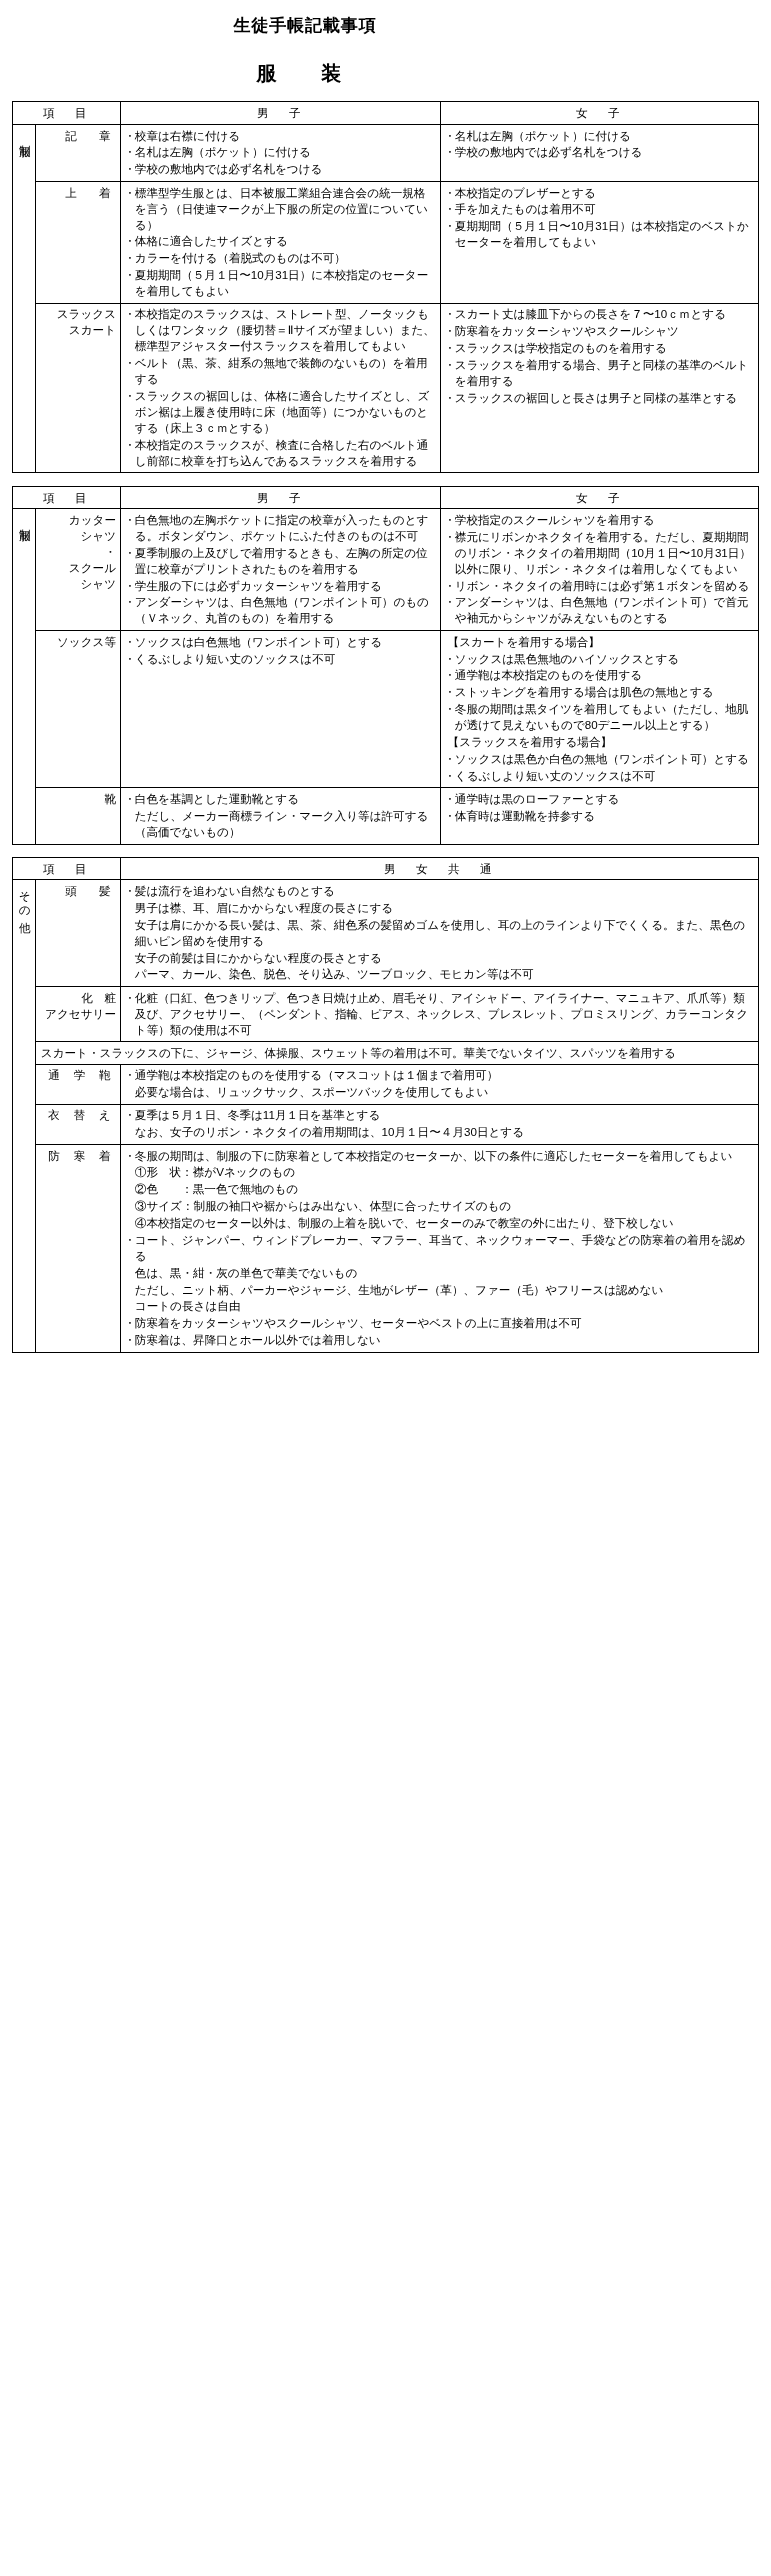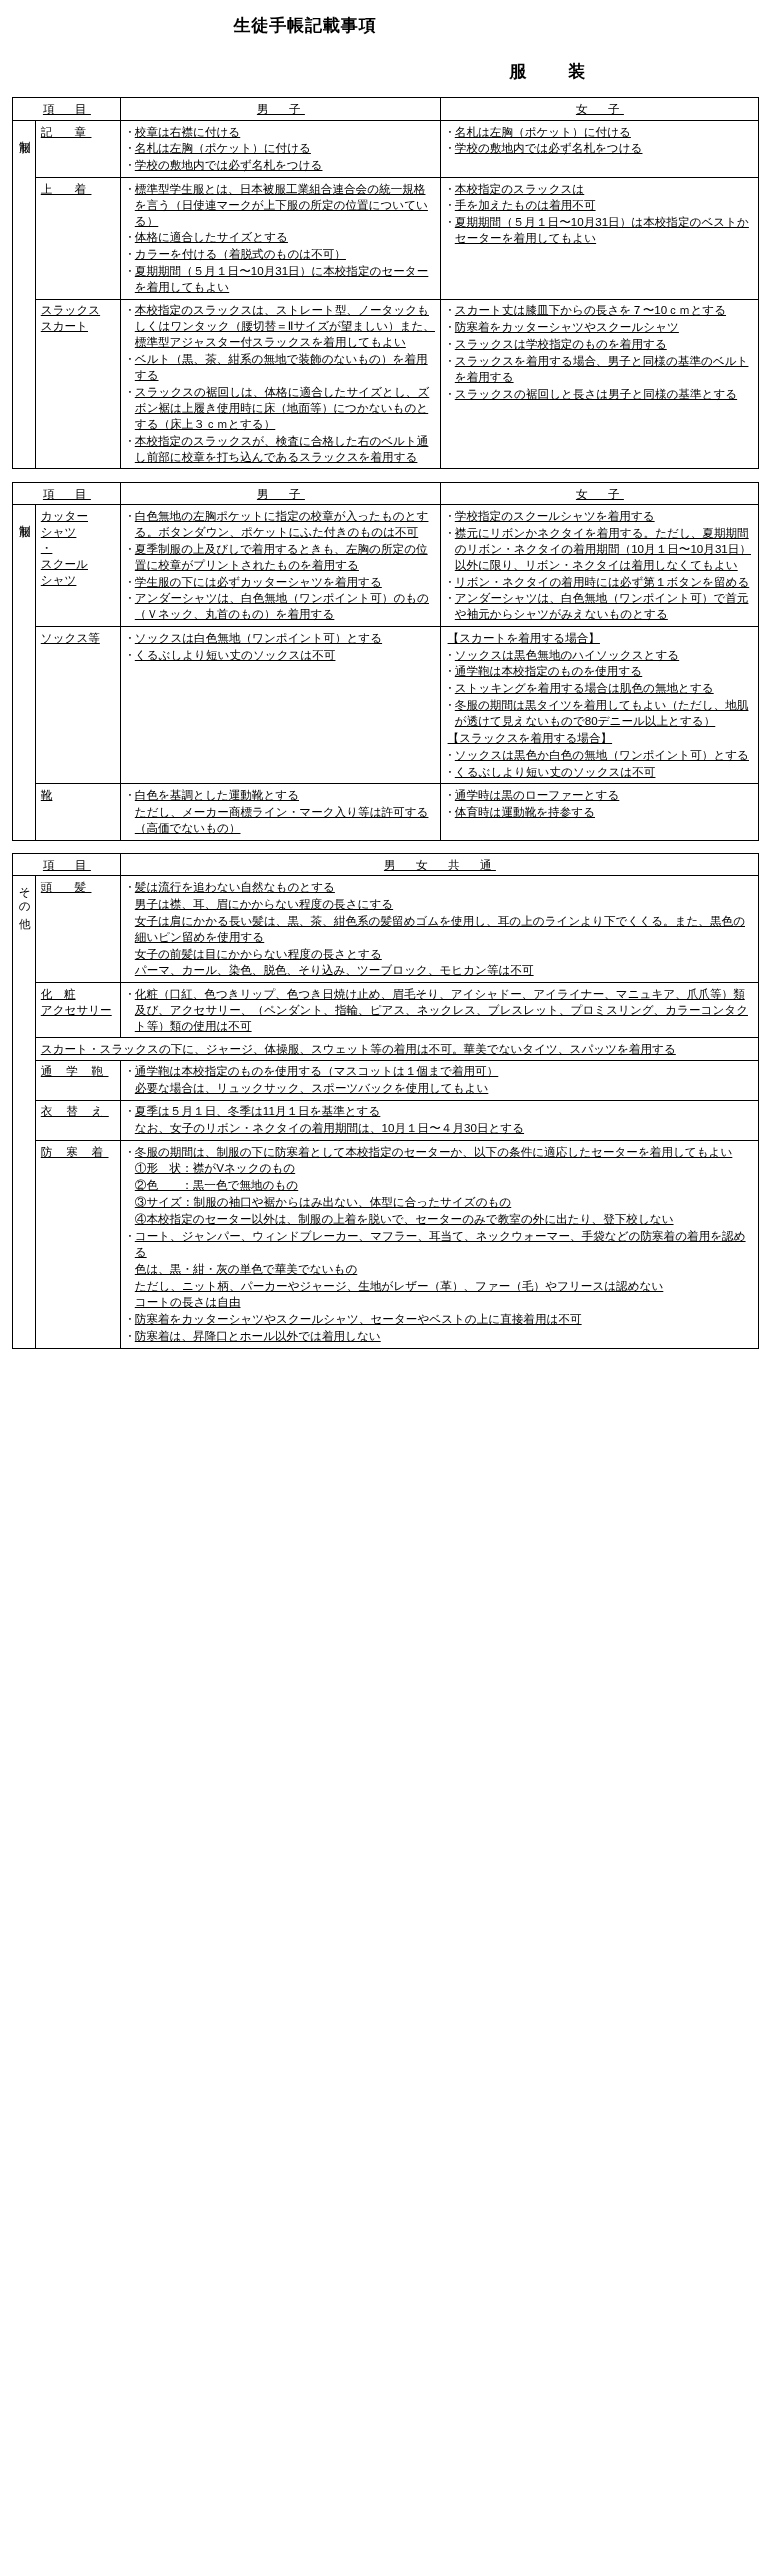--- a/index.html
+++ b/index.html
@@ -18,43 +18,42 @@
     padding: 9px 12.4px 21.3px 12.4px;
   }
   .doc-title {
     text-align: center;
     font-size: 17px;
     font-weight: bold;
     letter-spacing: 0.9px;
     margin: 5.3px 0 23px 0;
   }
   .section-title {
-    text-align: right;
-    font-size: 17px;
+    text-align: center;
+    font-size: 20px;
     font-weight: bold;
     letter-spacing: 12.4px;
     margin: 0 0 14.2px 0;
   }
   .lead {
     font-size: 12px;
     margin: 0 0 5.3px 1.8px;
   }
   table.grid {
     border-collapse: collapse;
     width: 746px;
     table-layout: fixed;
     margin-bottom: 12.4px;
   }
   table.grid td, table.grid th {
     border: 0.9px solid #000;
     vertical-align: top;
     font-size: 11.6px;
     line-height: 1.38;
     padding: 2.7px 4.4px;
-    text-decoration: underline;
   }
   .hdr {
     text-align: center;
     font-weight: normal;
     letter-spacing: 4.4px;
     padding: 2.7px 0;
     font-size: 12px;
   }
   .vcat {
     width: 23px;
@@ -65,21 +64,21 @@
     padding: 0;
   }
   .vcat span {
     writing-mode: vertical-rl;
     text-orientation: upright;
     display: inline-block;
     line-height: 1.1;
   }
   .rowlabel {
     width: 85px;
-    text-align: left;
+    text-align: right;
     vertical-align: middle;
     font-size: 11.6px;
     line-height: 1.5;
   }
   .rowlabel.sp2 { letter-spacing: 5.3px; }
   ul.items {
     margin: 0;
     padding: 0;
     list-style: none;
   }
@@ -149,21 +148,21 @@
       <td>
         <ul class="items">
           <li class="dot">標準型学生服とは、日本被服工業組合連合会の統一規格を言う（日使連マークが上下服の所定の位置についている）</li>
           <li class="dot">体格に適合したサイズとする</li>
           <li class="dot">カラーを付ける（着脱式のものは不可）</li>
           <li class="dot">夏期期間（５月１日〜10月31日）に本校指定のセーターを着用してもよい</li>
         </ul>
       </td>
       <td>
         <ul class="items">
-          <li class="dot">本校指定のスラックスは</li>
+          <li class="dot">本校指定のブレザーとする</li>
           <li class="dot">手を加えたものは着用不可</li>
           <li class="dot">夏期期間（５月１日〜10月31日）は本校指定のベストかセーターを着用してもよい</li>
         </ul>
       </td>
     </tr>
     <tr>
       <td class="rowlabel">スラックス<br>スカート</td>
       <td>
         <ul class="items">
           <li class="dot">本校指定のスラックスは、ストレート型、ノータックもしくはワンタック（腰切替＝Ⅱサイズが望ましい）また、標準型アジャスター付スラックスを着用してもよい</li>

